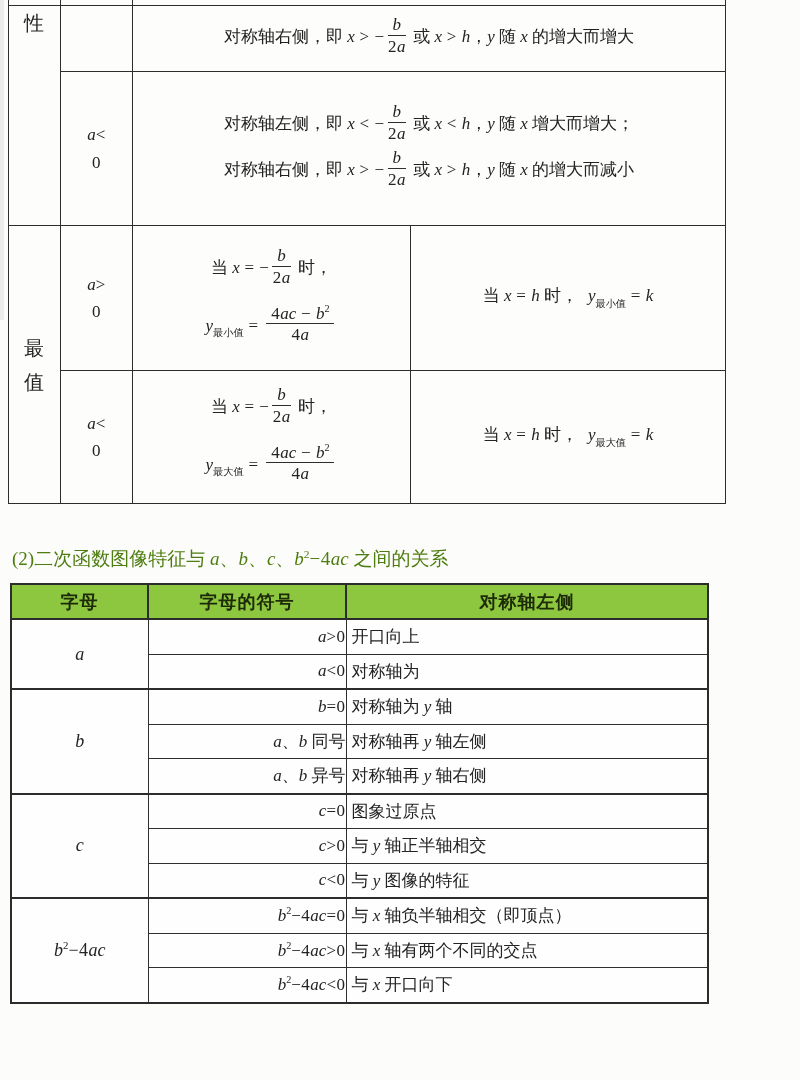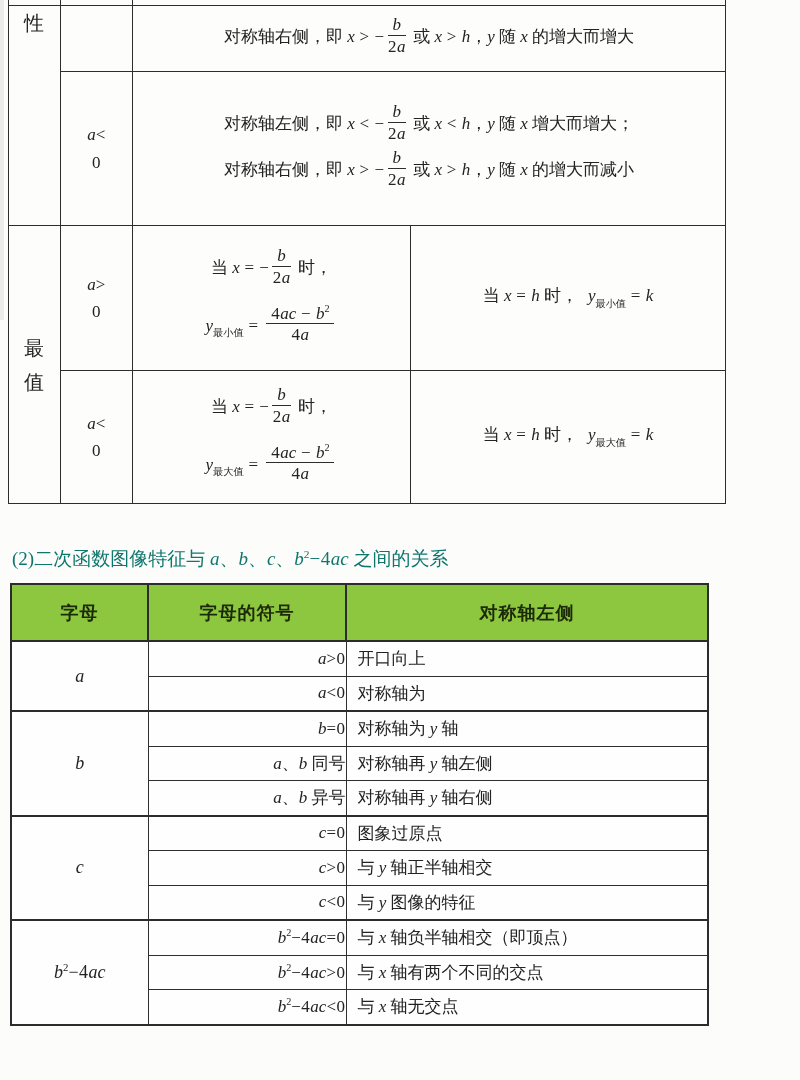--- a/index.html
+++ b/index.html
@@ -23,38 +23,38 @@
   .top-table tr.r3{height:145px;}
   .top-table tr.r4{height:133px;}
   .top-table td.rowlabel{font-size:20px;letter-spacing:1px;}
   .top-table td.rowlabel.top{vertical-align:top;padding-top:4px;}
   .top-table td.rowlabel.mid{line-height:1.7;}
   .top-table td.cond{font-size:17px;line-height:1.6;}
   .top-table .line{margin:4px 0;}
   .top-table .fline{margin:16px 0;}
 
   
-  .heading{position:absolute;font-size:19px;color:#0f766e;white-space:nowrap;text-align:right;}
+  .heading{position:absolute;font-size:19px;color:#4d7c0f;white-space:nowrap;text-align:right;}
   .heading-2{left:12px;top:546px;}
   .heading-3{left:13px;top:1032px;font-size:20px;}
 
   
   .green-table{position:absolute;left:10px;top:583px;width:697px;background:#fefefe;border:2.5px solid #2c2c2c;}
   .green-table th{
     background:#8dc63f;border:2px solid #2c2c2c;height:33px;
     font-family:"Liberation Sans","DejaVu Sans",sans-serif;font-weight:bold;
-    font-size:18px;color:#1c2a08;padding:11px;text-align:center;letter-spacing:1px;
+    font-size:18px;color:#1c2a08;padding:0;text-align:center;letter-spacing:1px;
   }
   .green-table td{
     border:1.3px solid #2f2f2f;height:33.5px;padding:0;font-size:17px;vertical-align:middle;
   }
   .green-table tr.grp td{border-top:2.5px solid #2c2c2c;}
   .green-table td.letter{text-align:center;font-size:18px;}
   .green-table td.sign{text-align:right;}
-  .green-table td.feat{text-align:left;padding-left:11px;}
+  .green-table td.feat{text-align:left;padding-left:5px;}
 
   
   .mi{font-style:italic;}
   .mo{letter-spacing:.5px;}
   sup.msup{font-size:.6em;}
   .cjksub{font-size:.6em;vertical-align:-.55em;}
   .frac{display:inline-block;vertical-align:middle;text-align:center;margin:0 3px;transform:translateY(-3px);}
   .frac .num{display:block;border-bottom:1.5px solid #2d2d2d;padding:0 5px 1px;line-height:1.12;}
   .frac .den{display:block;padding-top:1px;line-height:1.12;}
 
@@ -169,18 +169,18 @@
         <td class="letter" rowspan="3"><span class="mi">b</span><sup class="msup">2</sup><span class="mo">−4</span><span class="mi">ac</span></td>
         <td class="sign"><span class="mi">b</span><sup class="msup">2</sup><span class="mo">−4</span><span class="mi">ac</span><span class="mo">=0</span></td>
         <td class="feat"><span class="cn">与 </span><span class="mi">x</span><span class="cn"> 轴负半轴相交（即顶点）</span></td>
       </tr>
       <tr>
         <td class="sign"><span class="mi">b</span><sup class="msup">2</sup><span class="mo">−4</span><span class="mi">ac</span><span class="mo">&gt;0</span></td>
         <td class="feat"><span class="cn">与 </span><span class="mi">x</span><span class="cn"> 轴有两个不同的交点</span></td>
       </tr>
       <tr>
         <td class="sign"><span class="mi">b</span><sup class="msup">2</sup><span class="mo">−4</span><span class="mi">ac</span><span class="mo">&lt;0</span></td>
-        <td class="feat"><span class="cn">与 </span><span class="mi">x</span><span class="cn"> 轴无交点</span></td>
+        <td class="feat"><span class="cn">与 </span><span class="mi">x</span><span class="cn"> 开口向下</span></td>
       </tr>
     </tbody>
   </table>
 
 </div>
 
 </body></html>

